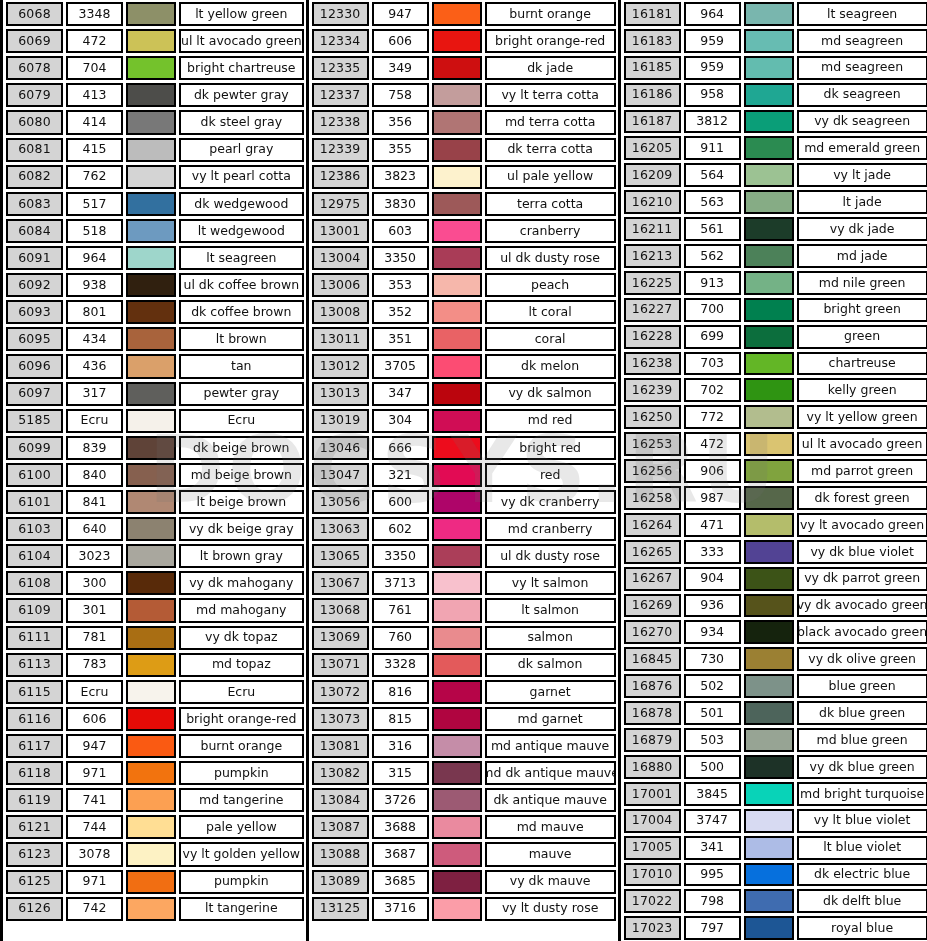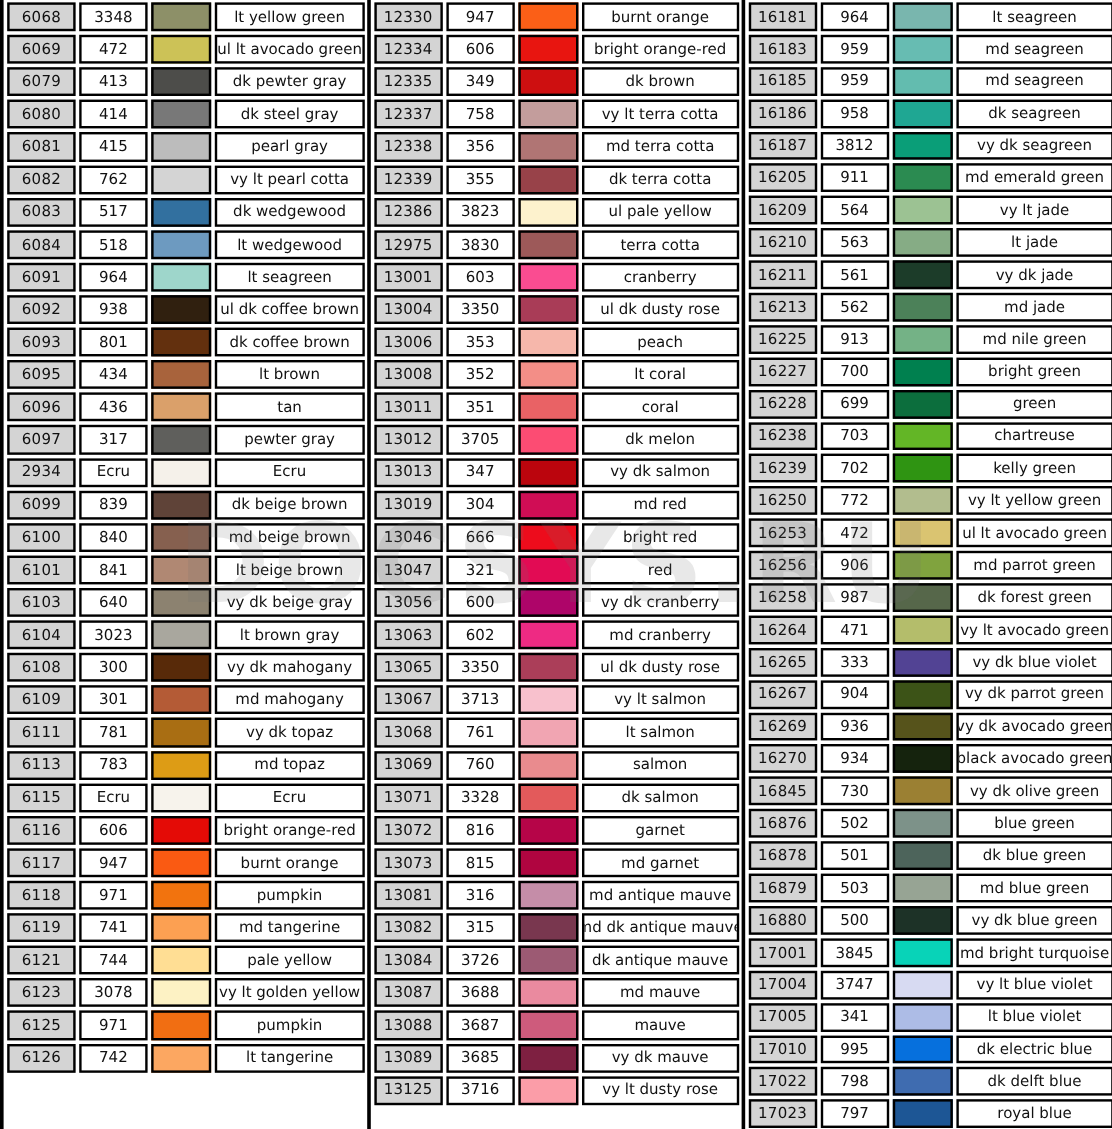--- a/index.html
+++ b/index.html
@@ -101,20 +101,26 @@
         <div class="cell c-swatch" style="background: rgb(141, 144, 104);"></div>
         <div class="cell c-name">lt yellow green</div>
       </div>
       <div class="row">
         <div class="cell c-code">6069</div>
         <div class="cell c-dmc">472</div>
         <div class="cell c-swatch" style="background: rgb(204, 194, 87);"></div>
         <div class="cell c-name">ul lt avocado green</div>
       </div>
       <div class="row">
+        <div class="cell c-code">6078</div>
+        <div class="cell c-dmc">704</div>
+        <div class="cell c-swatch" style="background: rgb(116, 194, 44);"></div>
+        <div class="cell c-name">bright chartreuse</div>
+      </div>
+      <div class="row">
         <div class="cell c-code">6079</div>
         <div class="cell c-dmc">413</div>
         <div class="cell c-swatch" style="background: rgb(77, 77, 74);"></div>
         <div class="cell c-name">dk pewter gray</div>
       </div>
       <div class="row">
         <div class="cell c-code">6080</div>
         <div class="cell c-dmc">414</div>
         <div class="cell c-swatch" style="background: rgb(120, 120, 120);"></div>
         <div class="cell c-name">dk steel gray</div>
@@ -173,21 +179,21 @@
         <div class="cell c-swatch" style="background: rgb(218, 160, 106);"></div>
         <div class="cell c-name">tan</div>
       </div>
       <div class="row">
         <div class="cell c-code">6097</div>
         <div class="cell c-dmc">317</div>
         <div class="cell c-swatch" style="background: rgb(95, 95, 92);"></div>
         <div class="cell c-name">pewter gray</div>
       </div>
       <div class="row">
-        <div class="cell c-code">2934</div>
+        <div class="cell c-code">5185</div>
         <div class="cell c-dmc">Ecru</div>
         <div class="cell c-swatch" style="background: rgb(245, 241, 234);"></div>
         <div class="cell c-name">Ecru</div>
       </div>
       <div class="row">
         <div class="cell c-code">6099</div>
         <div class="cell c-dmc">839</div>
         <div class="cell c-swatch" style="background: rgb(95, 67, 56);"></div>
         <div class="cell c-name">dk beige brown</div>
       </div>
@@ -305,21 +311,21 @@
       <div class="row">
         <div class="cell c-code">12334</div>
         <div class="cell c-dmc">606</div>
         <div class="cell c-swatch" style="background: rgb(232, 21, 16);"></div>
         <div class="cell c-name">bright orange-red</div>
       </div>
       <div class="row">
         <div class="cell c-code">12335</div>
         <div class="cell c-dmc">349</div>
         <div class="cell c-swatch" style="background: rgb(206, 15, 16);"></div>
-        <div class="cell c-name">dk brown</div>
+        <div class="cell c-name">dk jade</div>
       </div>
       <div class="row">
         <div class="cell c-code">12337</div>
         <div class="cell c-dmc">758</div>
         <div class="cell c-swatch" style="background: rgb(195, 157, 156);"></div>
         <div class="cell c-name">vy lt terra cotta</div>
       </div>
       <div class="row">
         <div class="cell c-code">12338</div>
         <div class="cell c-dmc">356</div>

